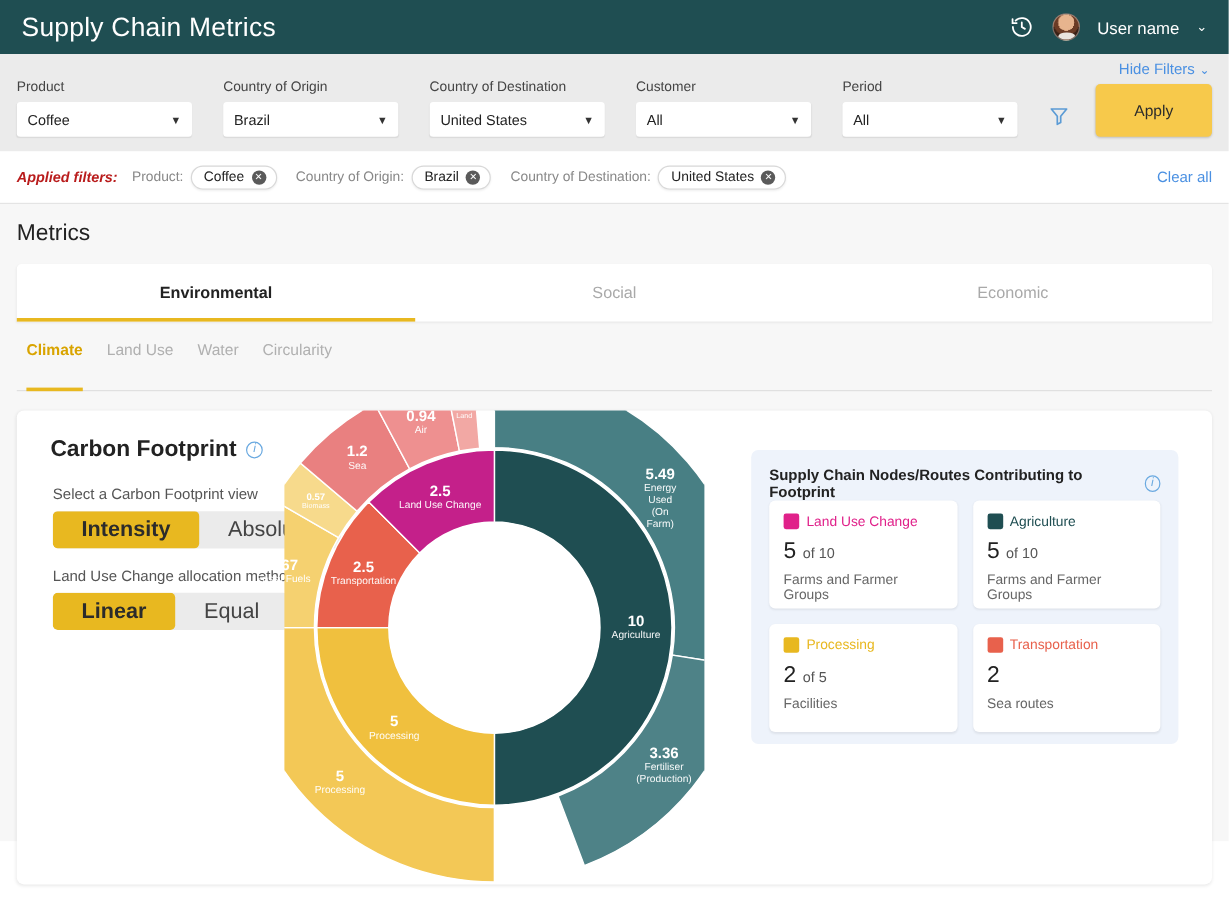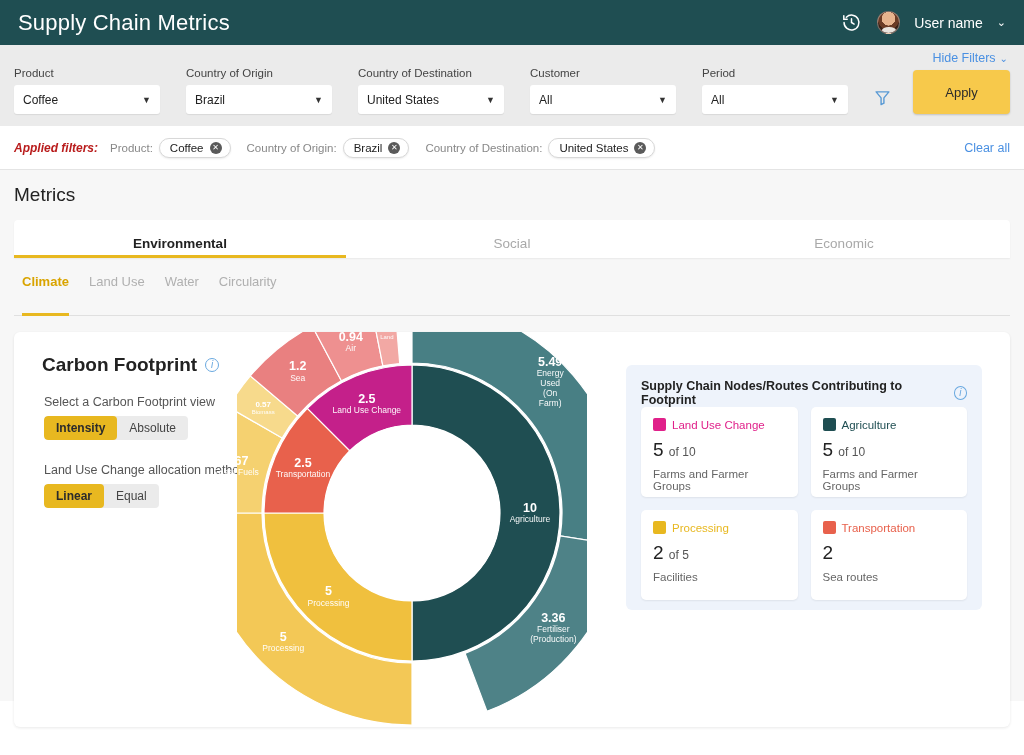--- a/index.html
+++ b/index.html
@@ -81,21 +81,21 @@
 
   
   .page { background:#f7f7f7; padding:0 14px; height:531px; }
   .metrics-h { font-size:19px; color:#222; padding:14px 0 14px 0; font-weight:normal; }
 
   .tabs-main {
     background:#fff; border-radius:4px 4px 0 0; display:flex;
     box-shadow:0 1px 2px rgba(0,0,0,.06);
   }
   .tab-main {
-    flex:1; text-align:center; padding:16px 0 4px; font-size:13.5px;
+    flex:1; text-align:center; padding:16px 0 14px; font-size:13.5px;
     color:#a9a9a9; cursor:pointer; border-bottom:3px solid transparent;
   }
   .tab-main.active { color:#222; font-weight:bold; border-bottom:3px solid #E8B820; }
 
   .tabs-sub { display:flex; gap:20px; padding:16px 0 0 8px; border-bottom:1px solid #e0e0e0; }
   .tab-sub {
     font-size:13px; color:#b0b0b0; padding-bottom:24px; cursor:pointer;
     border-bottom:3px solid transparent; margin-bottom:-1px;
   }
   .tab-sub.active { color:#D9A400; font-weight:bold; border-bottom:3px solid #E8B820; }
@@ -113,21 +113,21 @@
   .info-i {
     width:14px; height:14px; border-radius:50%; border:1.3px solid #6aa9e0;
     color:#6aa9e0; font-size:10px; line-height:12px; text-align:center;
     font-weight:normal; font-style:italic; cursor:pointer;
   }
 
   .view-label { position:absolute; left:30px; top:63px; font-size:12.5px; color:#555; }
   .toggle {
     position:absolute; display:inline-flex; background:#ebebeb; border-radius:4px; overflow:hidden;
   }
-  .toggle-opt { padding:5px 12px; font-size:12px; color:#444; cursor:pointer; }
+  .toggle-opt { padding:5px 24px; font-size:18px; color:#444; cursor:pointer; }
   .toggle-opt.on { background:#E8B820; color:#2b2b2b; font-weight:bold; border-radius:4px; }
   #tg1 { left:30px; top:84px; }
   .luc-label { position:absolute; left:30px; top:131px; font-size:12.5px; color:#555; }
   #tg2 { left:30px; top:152px; }
 
   
   .donut-wrap { position:absolute; left:223px; top:-15px; width:350px; height:420px; }
   .donut-label {
     position:absolute; color:#fff; text-align:center;
     transform:translate(-50%,-50%); pointer-events:none; line-height:1.15;
@@ -314,21 +314,21 @@
           <path d="M 75.14548118148494 8.989104404254505 A 212 212 0 0 1 133.82231754136586 -11.962492934028603 L 145.86484731700415 48.85672669762127 A 150 150 0 0 0 104.3482178170884 63.6809700973499 Z" fill="#EE9090" stroke="#ffffff" stroke-width="1.2"></path>
           <path d="M 133.82231754136586 -11.962492934028603 A 212 212 0 0 1 157.62903617043125 -15.287126005423772 L 162.7092237054938 46.50439197729452 A 150 150 0 0 0 145.86484731700415 48.85672669762127 Z" fill="#F2A8A4" stroke="#ffffff" stroke-width="1.2"></path>
           <path d="M 175 48 A 148 148 0 0 1 175 344 L 175 284 A 88 88 0 0 0 175 108 Z" fill="#1F4E52" stroke="#ffffff" stroke-width="1.2"></path>
           <path d="M 175 344 A 148 148 0 0 1 27 196.00000000000003 L 87 196 A 88 88 0 0 0 175 284 Z" fill="#F0C03E" stroke="#ffffff" stroke-width="1.2"></path>
           <path d="M 27 196.00000000000003 A 148 148 0 0 1 70.34819638439095 91.34819638439097 L 112.7746032555838 133.77460325558383 A 88 88 0 0 0 87 196 Z" fill="#E8614C" stroke="#ffffff" stroke-width="1.2"></path>
           <path d="M 70.34819638439095 91.34819638439097 A 148 148 0 0 1 174.99999999999997 48 L 174.99999999999997 108 A 88 88 0 0 0 112.7746032555838 133.77460325558383 Z" fill="#C4208A" stroke="#ffffff" stroke-width="1.2"></path>
           <circle cx="175" cy="196" r="88" fill="#ffffff"></circle>
         </svg>
 
       <div id="donut-labels">
-          <div class="donut-label" style="left: 313.187px; top: 65px;">
+          <div class="donut-label" style="left: 313.187px; top: 88px;">
             <span class="dl-val">5.49</span>
             <span class="dl-name">Energy Used<br>(On Farm)</span>
           </div>
           <div class="donut-label" style="left: 316.341px; top: 310.66px;">
             <span class="dl-val">3.36</span>
             <span class="dl-name">Fertiliser<br>(Production)</span>
           </div>
           <div class="donut-label" style="left: 46.3066px; top: 324.693px;">
             <span class="dl-val">5</span>
             <span class="dl-name">Processing</span>

